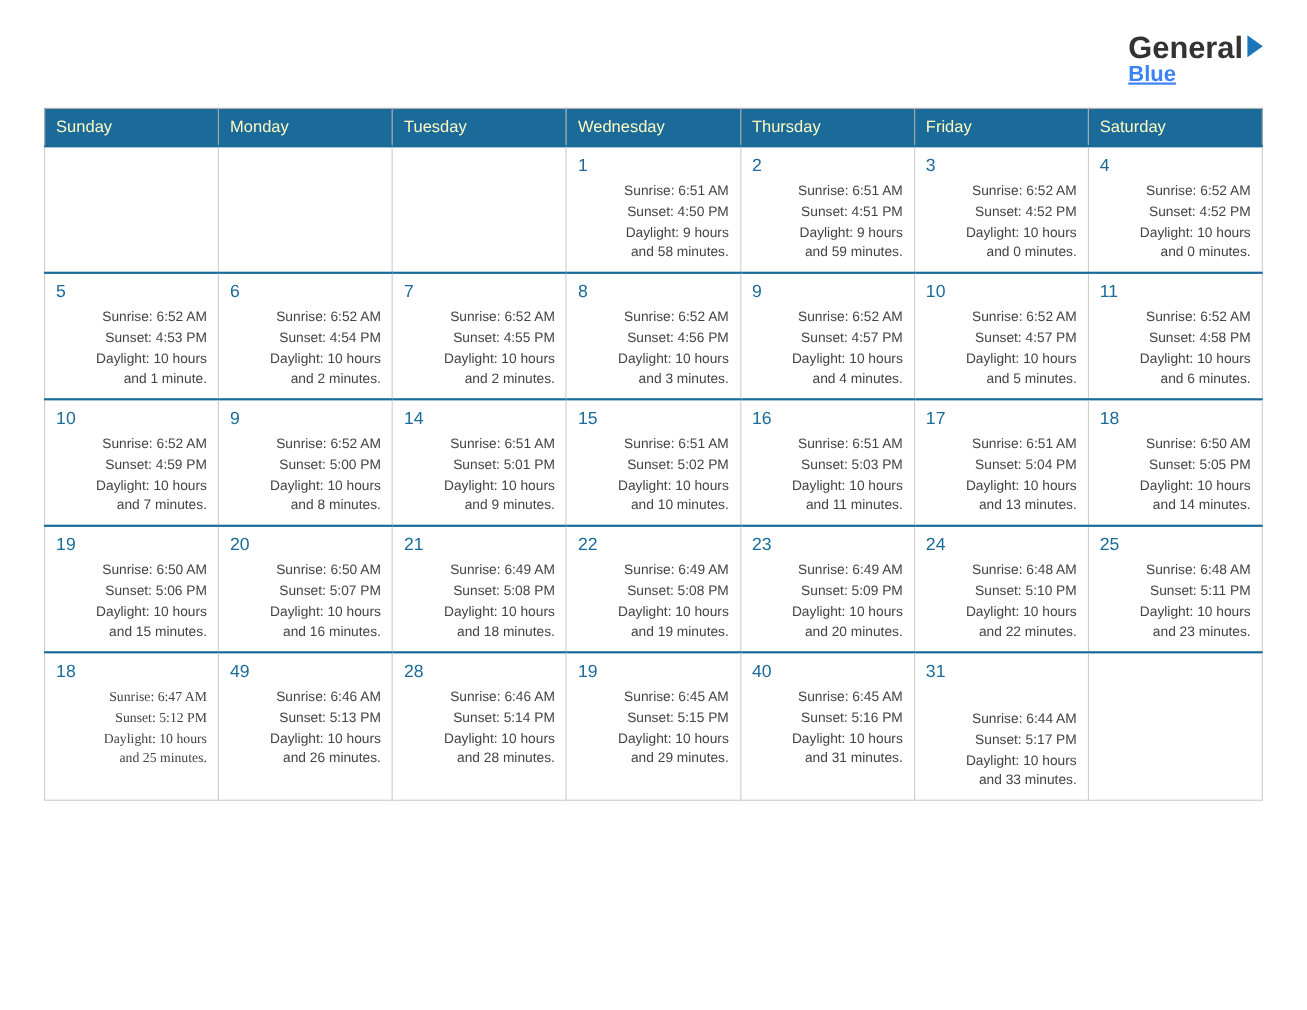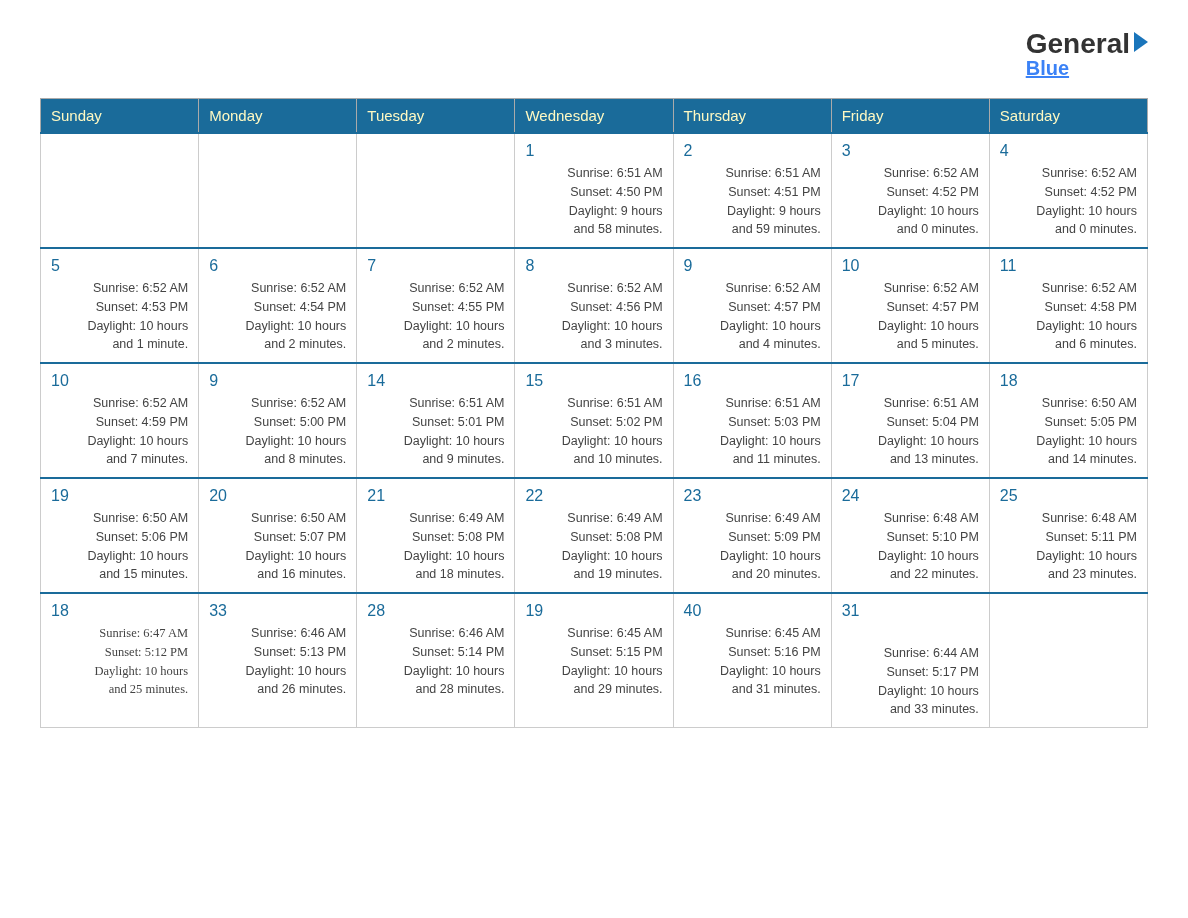--- a/index.html
+++ b/index.html
@@ -317,21 +317,21 @@
       </tr>
       <tr class="week-row">
         <td>
           <span class="day-number">18</span>
           <div class="day-info" style="white-space: pre-line; font-family: Liberation Serif, serif;">Sunrise: 6:47 AM
 Sunset: 5:12 PM
 Daylight: 10 hours
 and 25 minutes.</div>
         </td>
         <td>
-          <span class="day-number">33</span>
+          <span class="day-number">49</span>
           <div class="day-info" style="white-space: pre-line;">Sunrise: 6:46 AM
 Sunset: 5:13 PM
 Daylight: 10 hours
 and 26 minutes.</div>
         </td>
         <td>
           <span class="day-number">28</span>
           <div class="day-info" style="white-space: pre-line;">Sunrise: 6:46 AM
 Sunset: 5:14 PM
 Daylight: 10 hours

